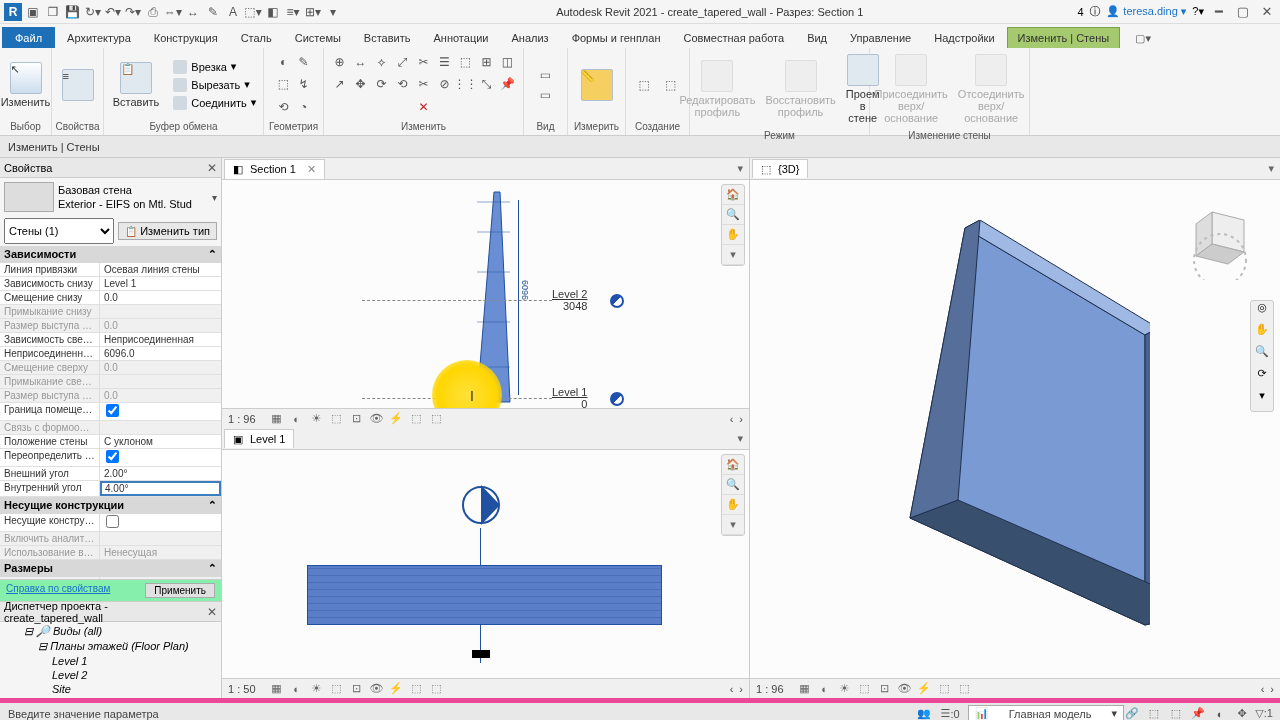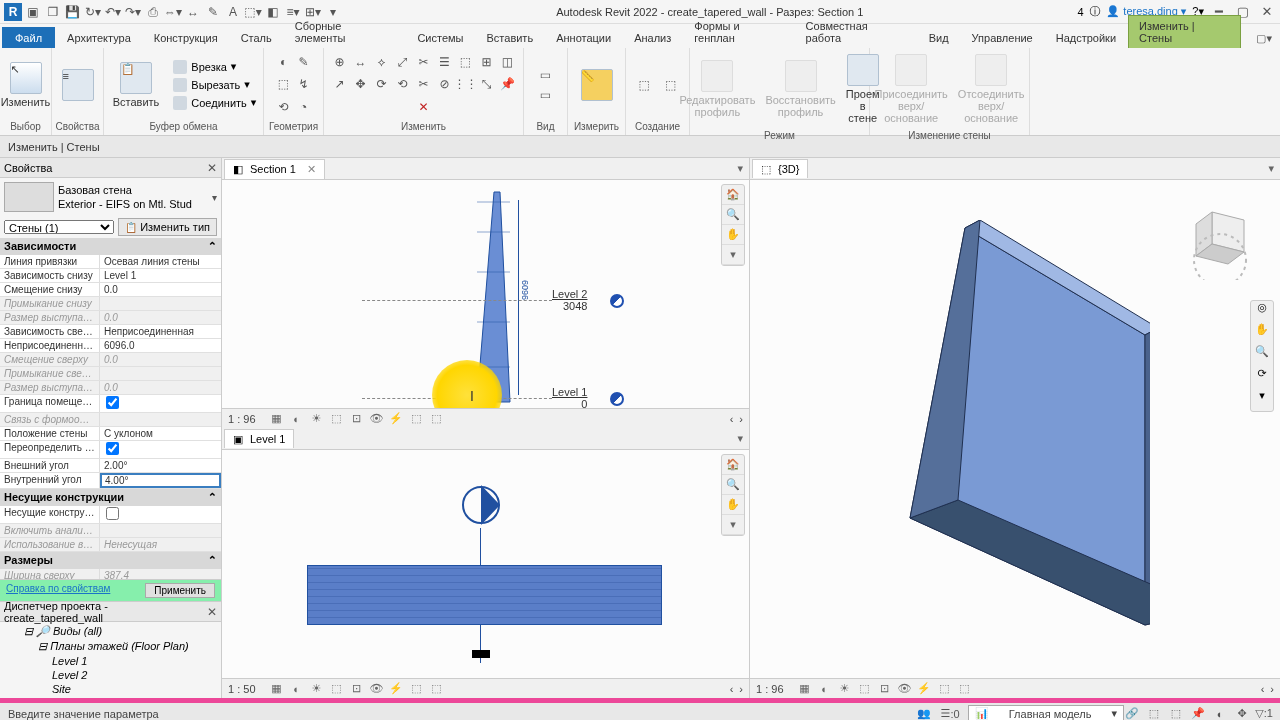--- a/index.html
+++ b/index.html
@@ -36,29 +36,29 @@
 .main-area { display: flex; height: calc(100% - 24px - 24px - 88px - 22px - 22px); }
 
 .props-panel { width: 222px; background: #f5f5f5; border-right: 1px solid #ccc; display: flex; flex-direction: column; overflow: hidden; }
 .panel-header { height: 20px; background: #e8e8e8; border-bottom: 1px solid #ccc; display: flex; align-items: center; justify-content: space-between; padding: 0 4px; font-size: 11px; }
 .panel-header .close-x { font-size: 12px; color: #555; cursor: pointer; }
 .type-sel { display: flex; align-items: center; padding: 4px; gap: 4px; background: #f5f5f5; }
 .type-sel .thumb { width: 50px; height: 30px; background: #ddd; border: 1px solid #aaa; }
 .type-sel .names { flex: 1; font-size: 10px; line-height: 1.3; }
 .type-sel .dd { font-size: 10px; color: #555; }
 .edit-type-row { display: flex; align-items: center; padding: 2px 4px; gap: 4px; }
-.edit-type-row select { flex: 1; font-size: 11px; height: 14px; }
+.edit-type-row select { flex: 1; font-size: 11px; height: 26px; }
 .edit-type-row .et-btn { padding: 2px 6px; font-size: 10px; background: #e8e8e8; border: 1px solid #aaa; }
 
 .prop-group-head { background: #d8d8d8; padding: 2px 4px; font-size: 11px; font-weight: bold; display: flex; justify-content: space-between; }
 .prop-rows { flex: 1; overflow-y: auto; }
 .prop-row { display: flex; border-bottom: 1px solid #e0e0e0; background: #fff; }
 .prop-row .pname { width: 100px; padding: 1px 4px; font-size: 10px; color: #333; border-right: 1px solid #ddd; overflow: hidden; white-space: nowrap; text-overflow: ellipsis; }
 .prop-row .pval { flex: 1; padding: 1px 4px; font-size: 10px; color: #333; overflow: hidden; white-space: nowrap; }
-.prop-row.disabled .pname, .prop-row.disabled .pval { color: #999; background: #f0f0f0; font-style: italic; }
+.prop-row.disabled .pname, .prop-row.disabled .pval { color: #999; background: #f0f0f0; }
 .prop-row.active .pval { background: #fff; border: 1px solid #3a7ec0; box-shadow: inset 0 0 0 1px #3a7ec0; }
 .prop-row input[type=checkbox] { margin: 0 2px; }
 
 .props-footer { display: flex; justify-content: space-between; padding: 3px 6px; background: #86efac; border-top: 1px solid #ccc; }
 .props-footer .link { color: #1a73c7; text-decoration: underline; font-size: 10px; }
 .props-footer button { font-size: 10px; padding: 1px 8px; background: #e0e0e0; border: 1px solid #aaa; }
 
 .browser-panel { border-top: 1px solid #ccc; }
 .tree { padding: 2px 6px; font-size: 11px; font-style: italic; }
 .tree-item { padding: 1px 0 1px 14px; }
@@ -119,38 +119,37 @@
     <span class="qat-btn">⇔▾</span>
     <span class="qat-btn">↔</span>
     <span class="qat-btn">✎</span>
     <span class="qat-btn">A</span>
     <span class="qat-btn">⬚▾</span>
     <span class="qat-btn">◧</span>
     <span class="qat-btn">≡▾</span>
     <span class="qat-btn">⊞▾</span>
     <span class="qat-btn">▾</span>
   </div>
-  <div class="title">Autodesk Revit 2022 - create_tapered_wall - Разрез: Section 1</div>
+  <div class="title">Autodesk Revit 2021 - create_tapered_wall - Разрез: Section 1</div>
   <div class="right">
     <span>4</span>
     <span>ⓘ</span>
     <span class="user">👤 <span>teresa.ding</span> ▾</span>
     <span>?▾</span>
     <span class="winbtn">━</span>
     <span class="winbtn">▢</span>
     <span class="winbtn">✕</span>
   </div>
 </div>
 
 <div class="ribbon-tabs">
   <div class="tab file">Файл</div>
   <div class="tab">Архитектура</div>
   <div class="tab">Конструкция</div>
   <div class="tab">Сталь</div>
-  <div class="tab">Сборные элементы</div>
   <div class="tab">Системы</div>
   <div class="tab">Вставить</div>
   <div class="tab">Аннотации</div>
   <div class="tab">Анализ</div>
   <div class="tab">Формы и генплан</div>
   <div class="tab">Совместная работа</div>
   <div class="tab">Вид</div>
   <div class="tab">Управление</div>
   <div class="tab">Надстройки</div>
   <div class="tab active">Изменить | Стены</div>

